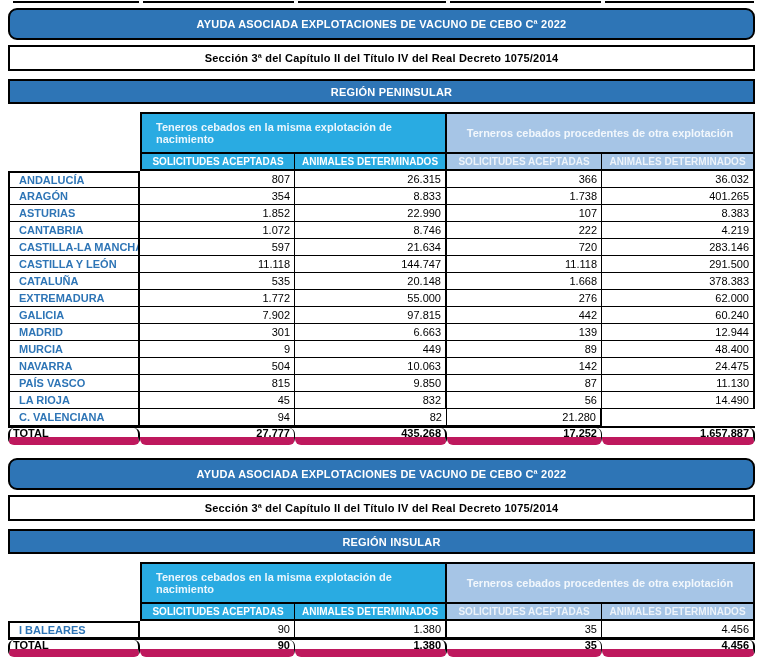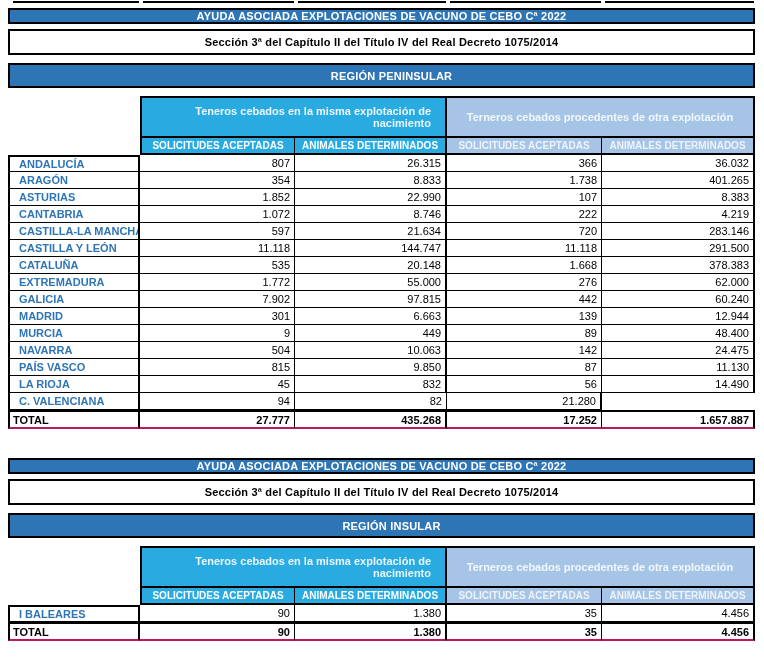--- a/index.html
+++ b/index.html
@@ -16,28 +16,28 @@
 
   
   .cutseg{position:absolute;top:1px;height:2px;background:#000;}
 
   .table-block{position:absolute;left:8px;width:747px;}
   .block-peninsular{top:8px;}
   .block-insular{top:458px;}
 
   .banner{width:747px;border:2px solid #000;display:flex;align-items:center;justify-content:center;
     text-align:center;font-weight:bold;font-size:11px;letter-spacing:.2px;}
-  .banner-title{height:16px;background:var(--banner-blue);color:#FFFFFF;margin-bottom:5px;}
+  .banner-title{height:32px;background:var(--banner-blue);color:#FFFFFF;margin-bottom:5px;border-radius:9px;}
   .banner-subtitle{height:26px;background:#FFFFFF;color:#000000;margin-bottom:8px;}
   .banner-region{height:25px;background:var(--banner-blue);color:#FFFFFF;margin-bottom:8px;padding-left:20px;}
 
   .hgrid{display:grid;grid-template-columns:var(--cols);}
   .corner{background:transparent;border:none;}
 
-  .group-cell{height:42px;display:flex;align-items:center;justify-content:center;text-align:right;
+  .group-cell{height:42px;display:flex;align-items:center;justify-content:center;text-align:left;
     font-weight:bold;font-size:11px;padding:0 14px;border:2px solid #000;}
   .group-1{grid-column:2 / span 2;background:var(--group1-cyan);color:#EAF6FD;}
   .group-2{grid-column:4 / span 2;background:var(--group2-lightblue);color:#F2F7FC;border-left:0;}
 
   .sub-cell{height:17px;display:flex;align-items:center;justify-content:center;text-align:center;
     font-weight:bold;font-size:10px;border-bottom:2px solid #000;}
   .sub-0{background:var(--group1-cyan);color:#FFFFFF;border-left:2px solid #000;border-right:1px solid #000;}
   .sub-1{background:var(--group1-cyan);color:#FFFFFF;border-right:2px solid #000;}
   .sub-2{background:var(--group2-lightblue);color:#EDF3FA;border-right:1px solid #000;}
   .sub-3{background:var(--group2-lightblue);color:#EDF3FA;border-right:2px solid #000;}
@@ -45,21 +45,21 @@
   .trow{display:grid;grid-template-columns:var(--cols);height:17px;}
   .cell{display:flex;align-items:center;font-size:11px;background:#FFFFFF;overflow:hidden;white-space:nowrap;}
   .region-cell{color:var(--region-text);font-weight:bold;padding-left:9px;
     border-left:2px solid #000;border-right:2px solid #000;border-bottom:1px solid #000;}
   .rows-host .trow:first-child .region-cell{border-top:2px solid #000;}
   .value-cell{justify-content:flex-end;padding-right:4px;color:#000;border-bottom:1px solid #000;}
   .v0,.v2{border-right:1px solid #000;}
   .v1,.v3{border-right:2px solid #000;}
 
   .total-row{display:grid;grid-template-columns:var(--cols);height:19px;border-top:2px solid #000;}
-  .total-row .cell{border-bottom:2px solid #be185d;font-weight:bold;}
+  .total-row .cell{border-bottom:8px solid #be185d;font-weight:bold;border-radius:6px;}
   .total-label{color:#000;font-weight:bold;padding-left:3px;
     border-left:2px solid #000;border-right:2px solid #000;}
 </style>
 </head>
 <body>
 
 <div class="page">
 
   <div class="cutseg" style="left:13px;width:126px;"></div>
   <div class="cutseg" style="left:143px;width:151px;"></div>

